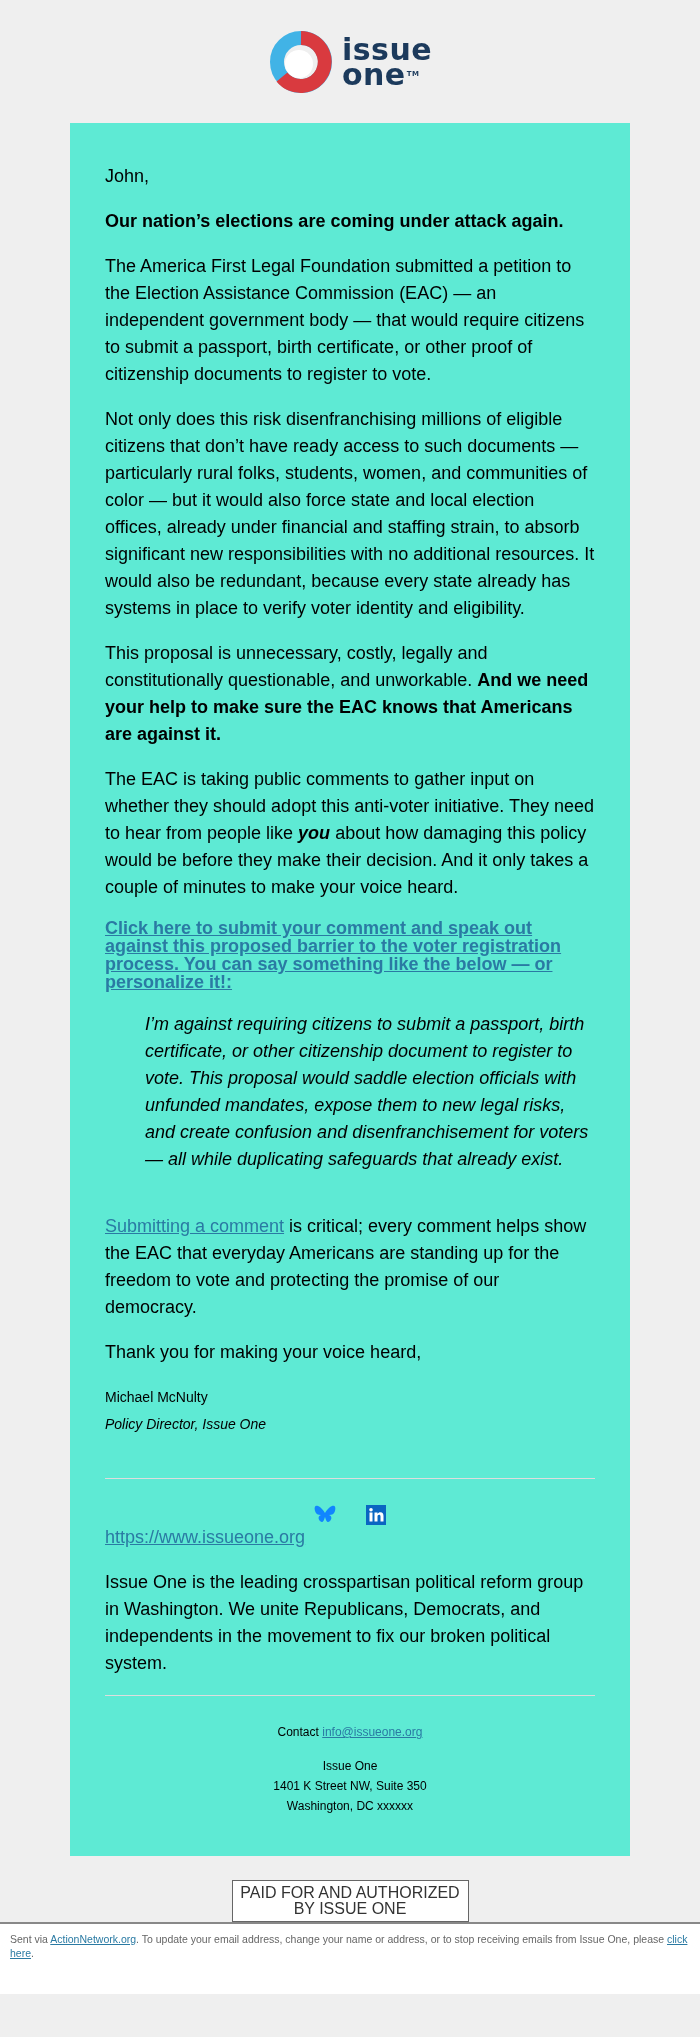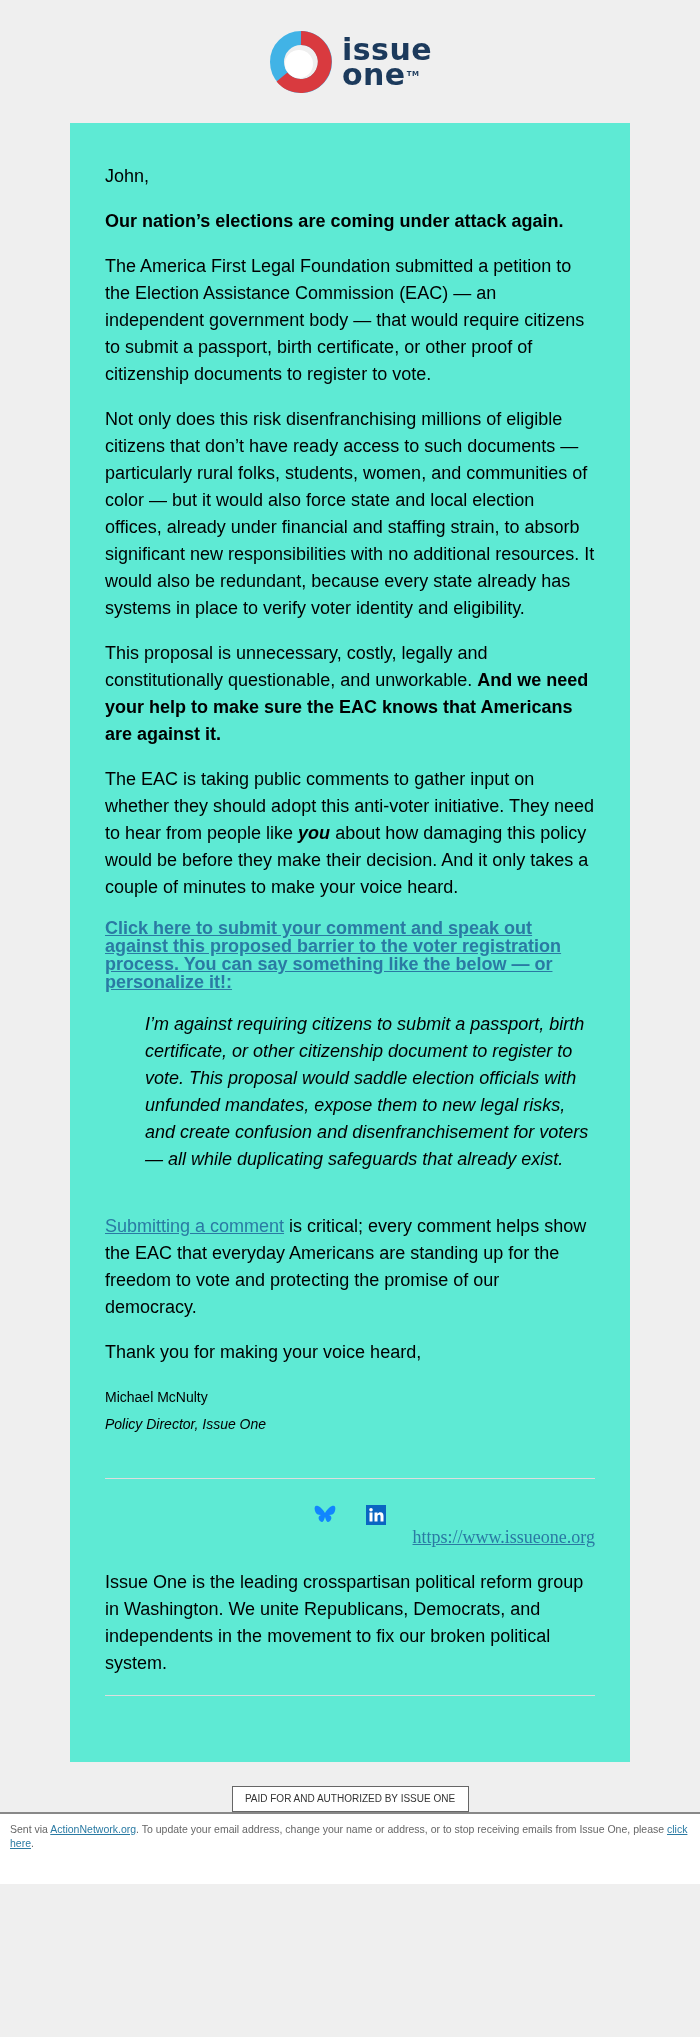--- a/index.html
+++ b/index.html
@@ -19,30 +19,30 @@
   }
   .card p { margin: 0 0 18px 0; font-size: 18px; line-height: 27px; }
   .card p.bold { font-weight: bold; }
   a.lnk { color: #2a7aa3; text-decoration: underline; }
   .cta { font-size: 18px; line-height: 18px; font-weight: bold; margin: 0 0 20px 0; }
   .cta a { color: #2a7aa3; }
   .quote { margin: 0 0 40px 40px; font-style: italic; font-size: 18px; line-height: 27px; }
   .quote p { margin: 0 0 18px 0; }
   .sig { font-size: 14px; line-height: 27px; margin: 0 0 40px 0; }
   hr.div { border: none; border-top: 1px solid #ddd; margin: 0 0 26px 0; }
-  .social { text-align: right; font-family: Liberation Serif, serif; }
+  .social { text-align: left; }
   .icons { display: flex; justify-content: center; gap: 32px; height: 22px; }
   .icon-box { width: 20px; height: 20px; display: inline-block; }
   .site { font-size: 18px; line-height: 20px; margin-bottom: 22px; }
   .about { font-size: 17px; line-height: 27px; margin: 0 0 24px 0; }
   .support { font-size: 17px; line-height: 27px; margin: 0 0 28px 0; }
   .contact { text-align: center; font-size: 12px; line-height: 20px; }
   .contact .addr { margin-top: 14px; }
   .paid-wrap { text-align: center; padding: 24px 0 0 0; }
-  .paid { display: inline-block; width: 235px; border: 1px solid #666; background: #fff; font-size: 10px; line-height: 16px; color: #333; padding: 4px 0; text-align: center; }
+  .paid { display: inline-block; width: 235px; border: 1px solid #666; background: #fff; font-size: 16px; line-height: 16px; color: #333; padding: 4px 0; text-align: center; }
   .bottom { border-top: 2px solid #888; background: #fff; font-size: 10.5px; line-height: 14px; color: #666; padding: 8px 10px 12px 10px; }
   .bottom a { color: #2a7aa3; margin-top: 33px; }
 </style>
 </head>
 <body>
 
 <div class="header">
   <div class="logo">
     <svg width="66" height="66" viewBox="0 0 66 66">
       <circle cx="33" cy="33" r="24" fill="none" stroke="#41b3e6" stroke-width="14"></circle>
@@ -94,20 +94,26 @@
         </svg>
       </a>
     </div>
     <div class="site"><a class="lnk" href="#">https://www.issueone.org</a></div>
   </div>
 
   <p class="about">Issue One is the leading crosspartisan political reform group in Washington. We unite Republicans, Democrats, and independents in the movement to fix our broken political system.</p>
 
   <hr class="div">
 
+  <div class="contact">
+    <div><span>Contact </span><a class="lnk" href="#">info@issueone.org</a></div>
+    <div class="addr">Issue One</div>
+    <div>1401 K Street NW, Suite 350</div>
+    <div>Washington, DC xxxxxx</div>
+  </div>
 </div>
 
 <div class="paid-wrap">
   <div class="paid">PAID FOR AND AUTHORIZED BY ISSUE ONE</div>
 </div>
 
 <div class="bottom">
   <span>Sent via </span><a href="#">ActionNetwork.org</a><span>. To update your email address, change your name or address, or to stop receiving emails from Issue One, please </span><a href="#">click here</a><span>.</span>
   <div style="height:22px"></div>
 </div>

